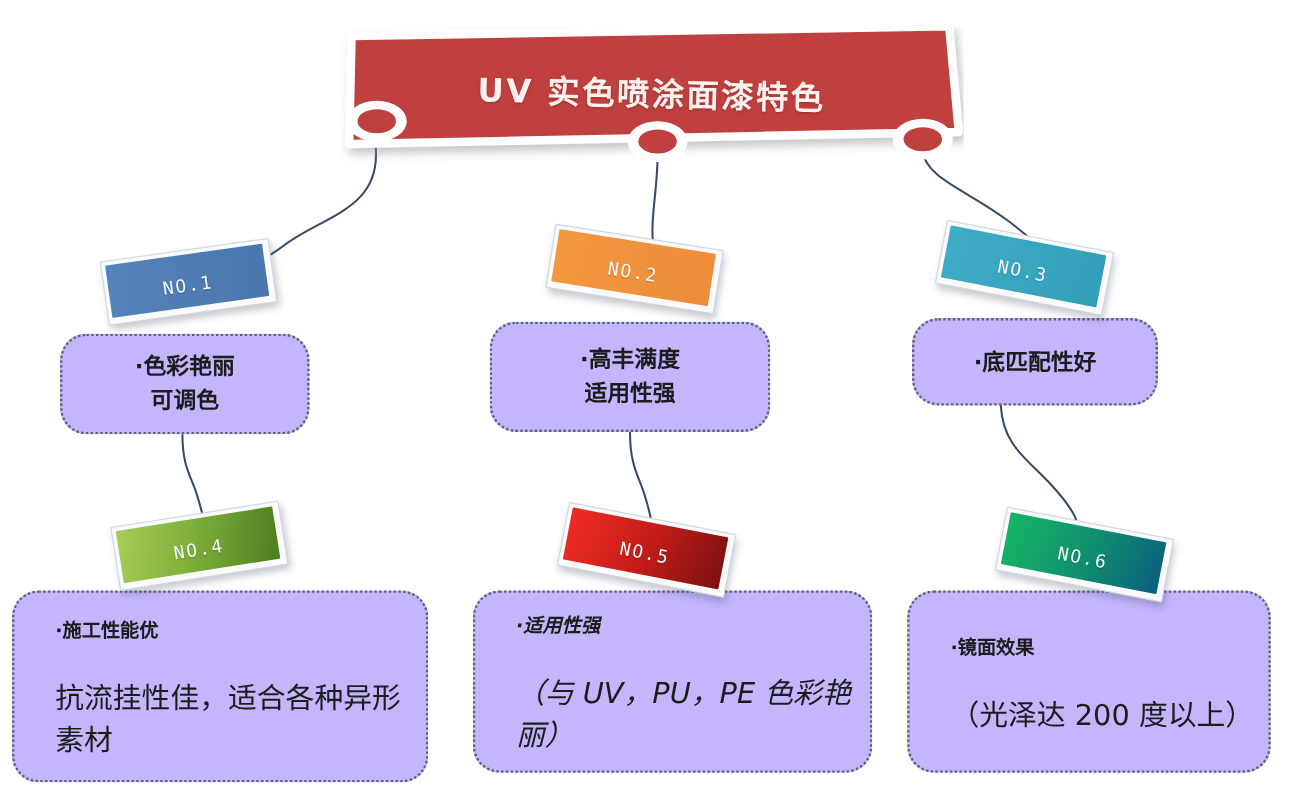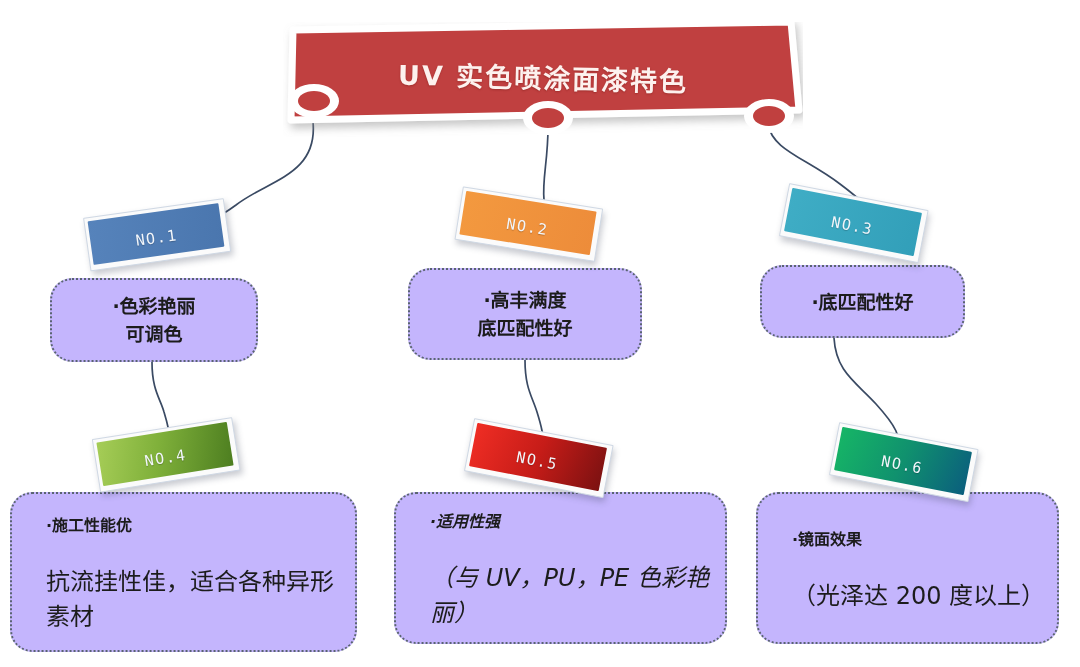--- a/index.html
+++ b/index.html
@@ -161,21 +161,21 @@
     </div>
   </div>
 
   <div class="dbox center-box" style="left:50px; top:278px; width:208px; height:84px;">
     <div class="line">·色彩艳丽</div>
     <div class="line">可调色</div>
   </div>
 
   <div class="dbox center-box" style="left:408px; top:268px; width:234px; height:92px;">
     <div class="line">·高丰满度</div>
-    <div class="line">底匹配性好</div>
+    <div class="line">适用性强</div>
   </div>
 
   <div class="dbox center-box" style="left:760px; top:265px; width:205px; height:73px;">
     <div class="line">·底匹配性好</div>
   </div>
 
   <div class="dbox wide-box" style="left:10px; top:492px; width:347px; height:160px;">
     <div class="line l1">·施工性能优</div>
     <div class="line l2">抗流挂性佳，适合各种异形素材</div>
   </div>

